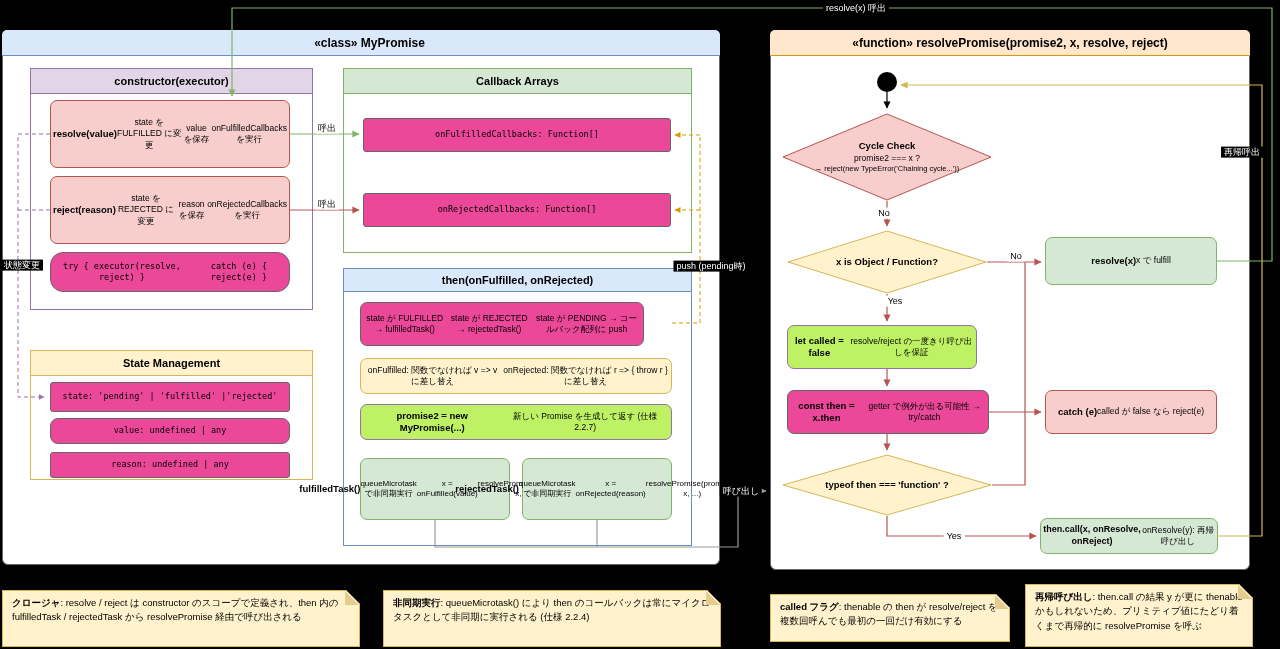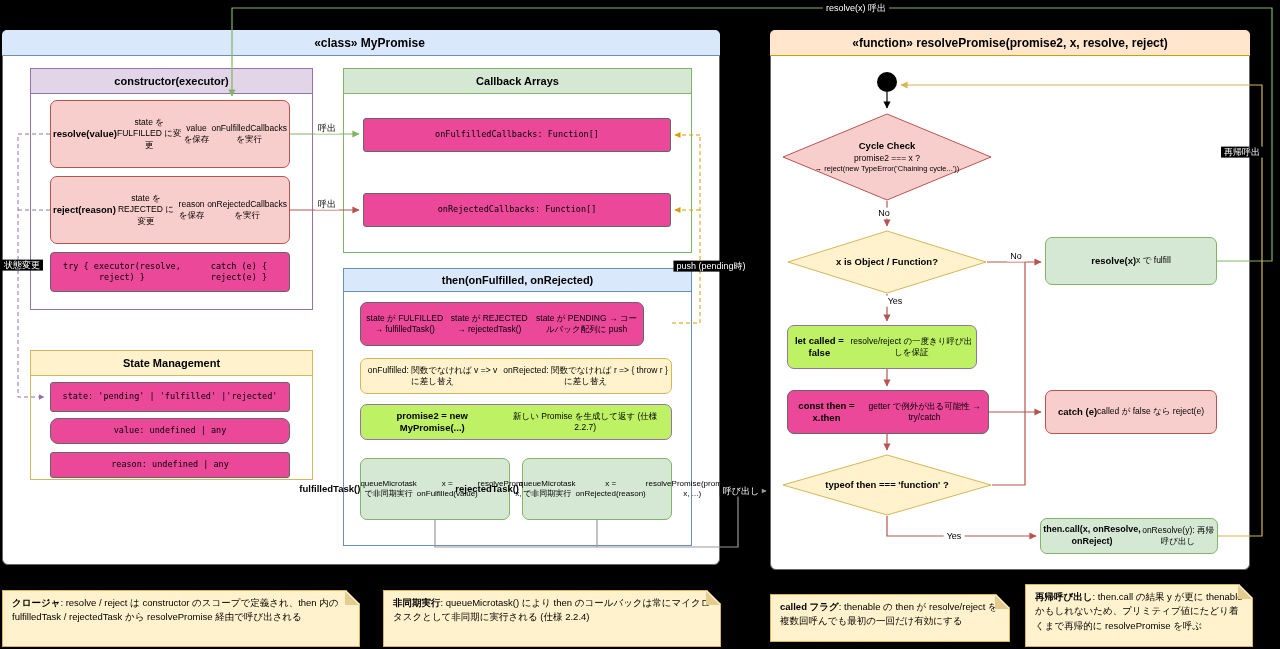--- a/index.html
+++ b/index.html
@@ -61,21 +61,21 @@
     <div>state を FULFILLED に変更</div>
     <div>value を保存</div>
     <div>onFulfilledCallbacks を実行</div>
   </div>
   <div class="abs box pink" style="left:50px;top:176px;width:240px;height:68px;">
     <div class="bt">reject(reason)</div>
     <div>state を REJECTED に変更</div>
     <div>reason を保存</div>
     <div>onRejectedCallbacks を実行</div>
   </div>
-  <div class="abs box grayb mono" style="left:50px;top:252px;width:240px;height:40px;border-radius:4px;justify-content:center;">
+  <div class="abs box grayb mono" style="left:50px;top:252px;width:240px;height:40px;border-radius:13px;justify-content:center;">
     <div>try { executor(resolve, reject) }</div>
     <div>catch (e) { reject(e) }</div>
   </div>
 
   <div class="abs group" style="left:30px;top:350px;width:283px;height:130px;border-color:#d6b656;">
     <div class="ghead" style="background:#fff2cc;border-color:#d6b656;">
       <span>State Management</span>
     </div>
   </div>
   <div class="abs box grayb mono" style="left:50px;top:382px;width:240px;height:30px;border-radius:3px;">

